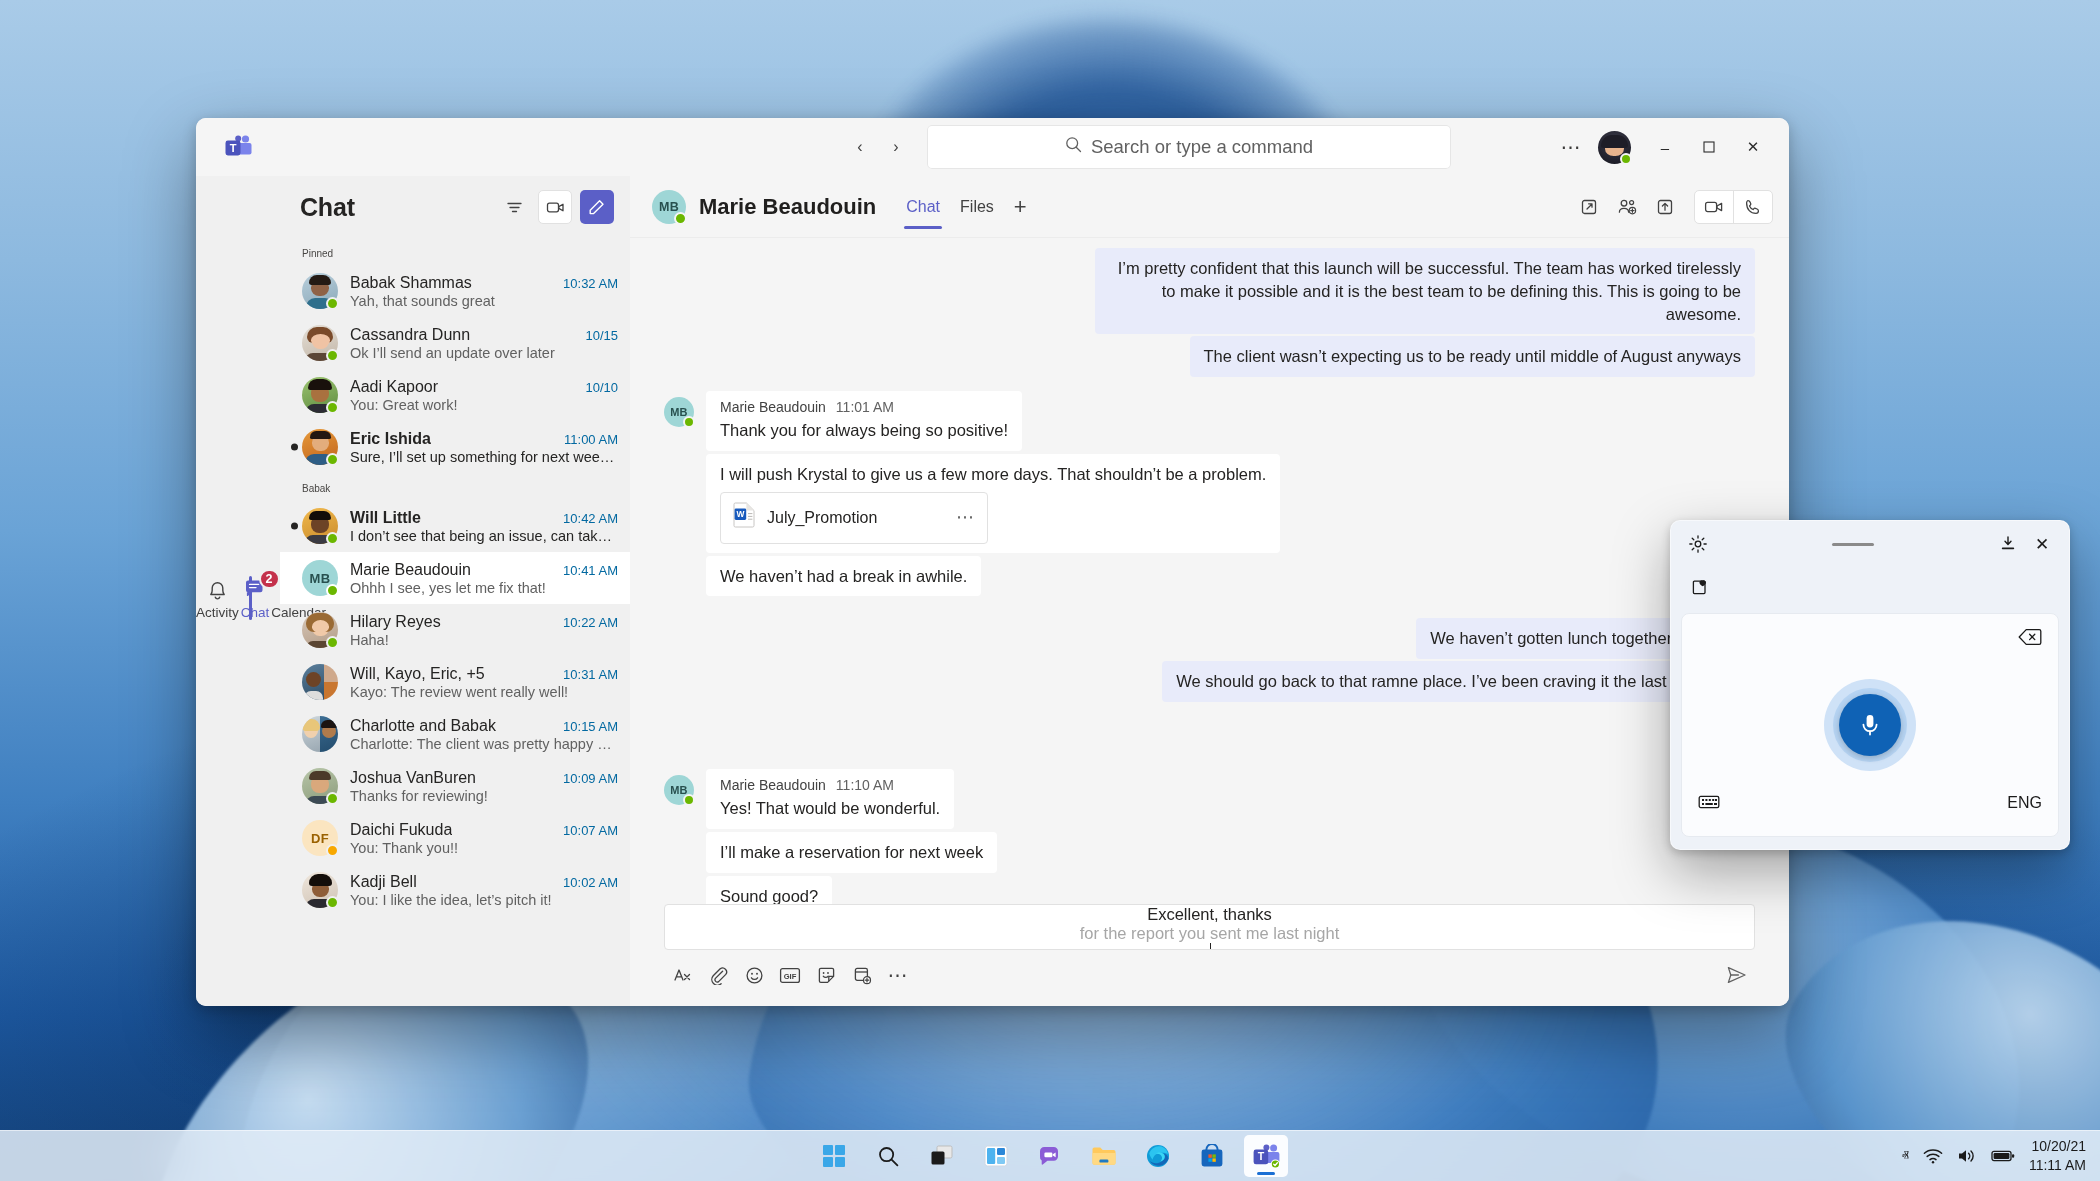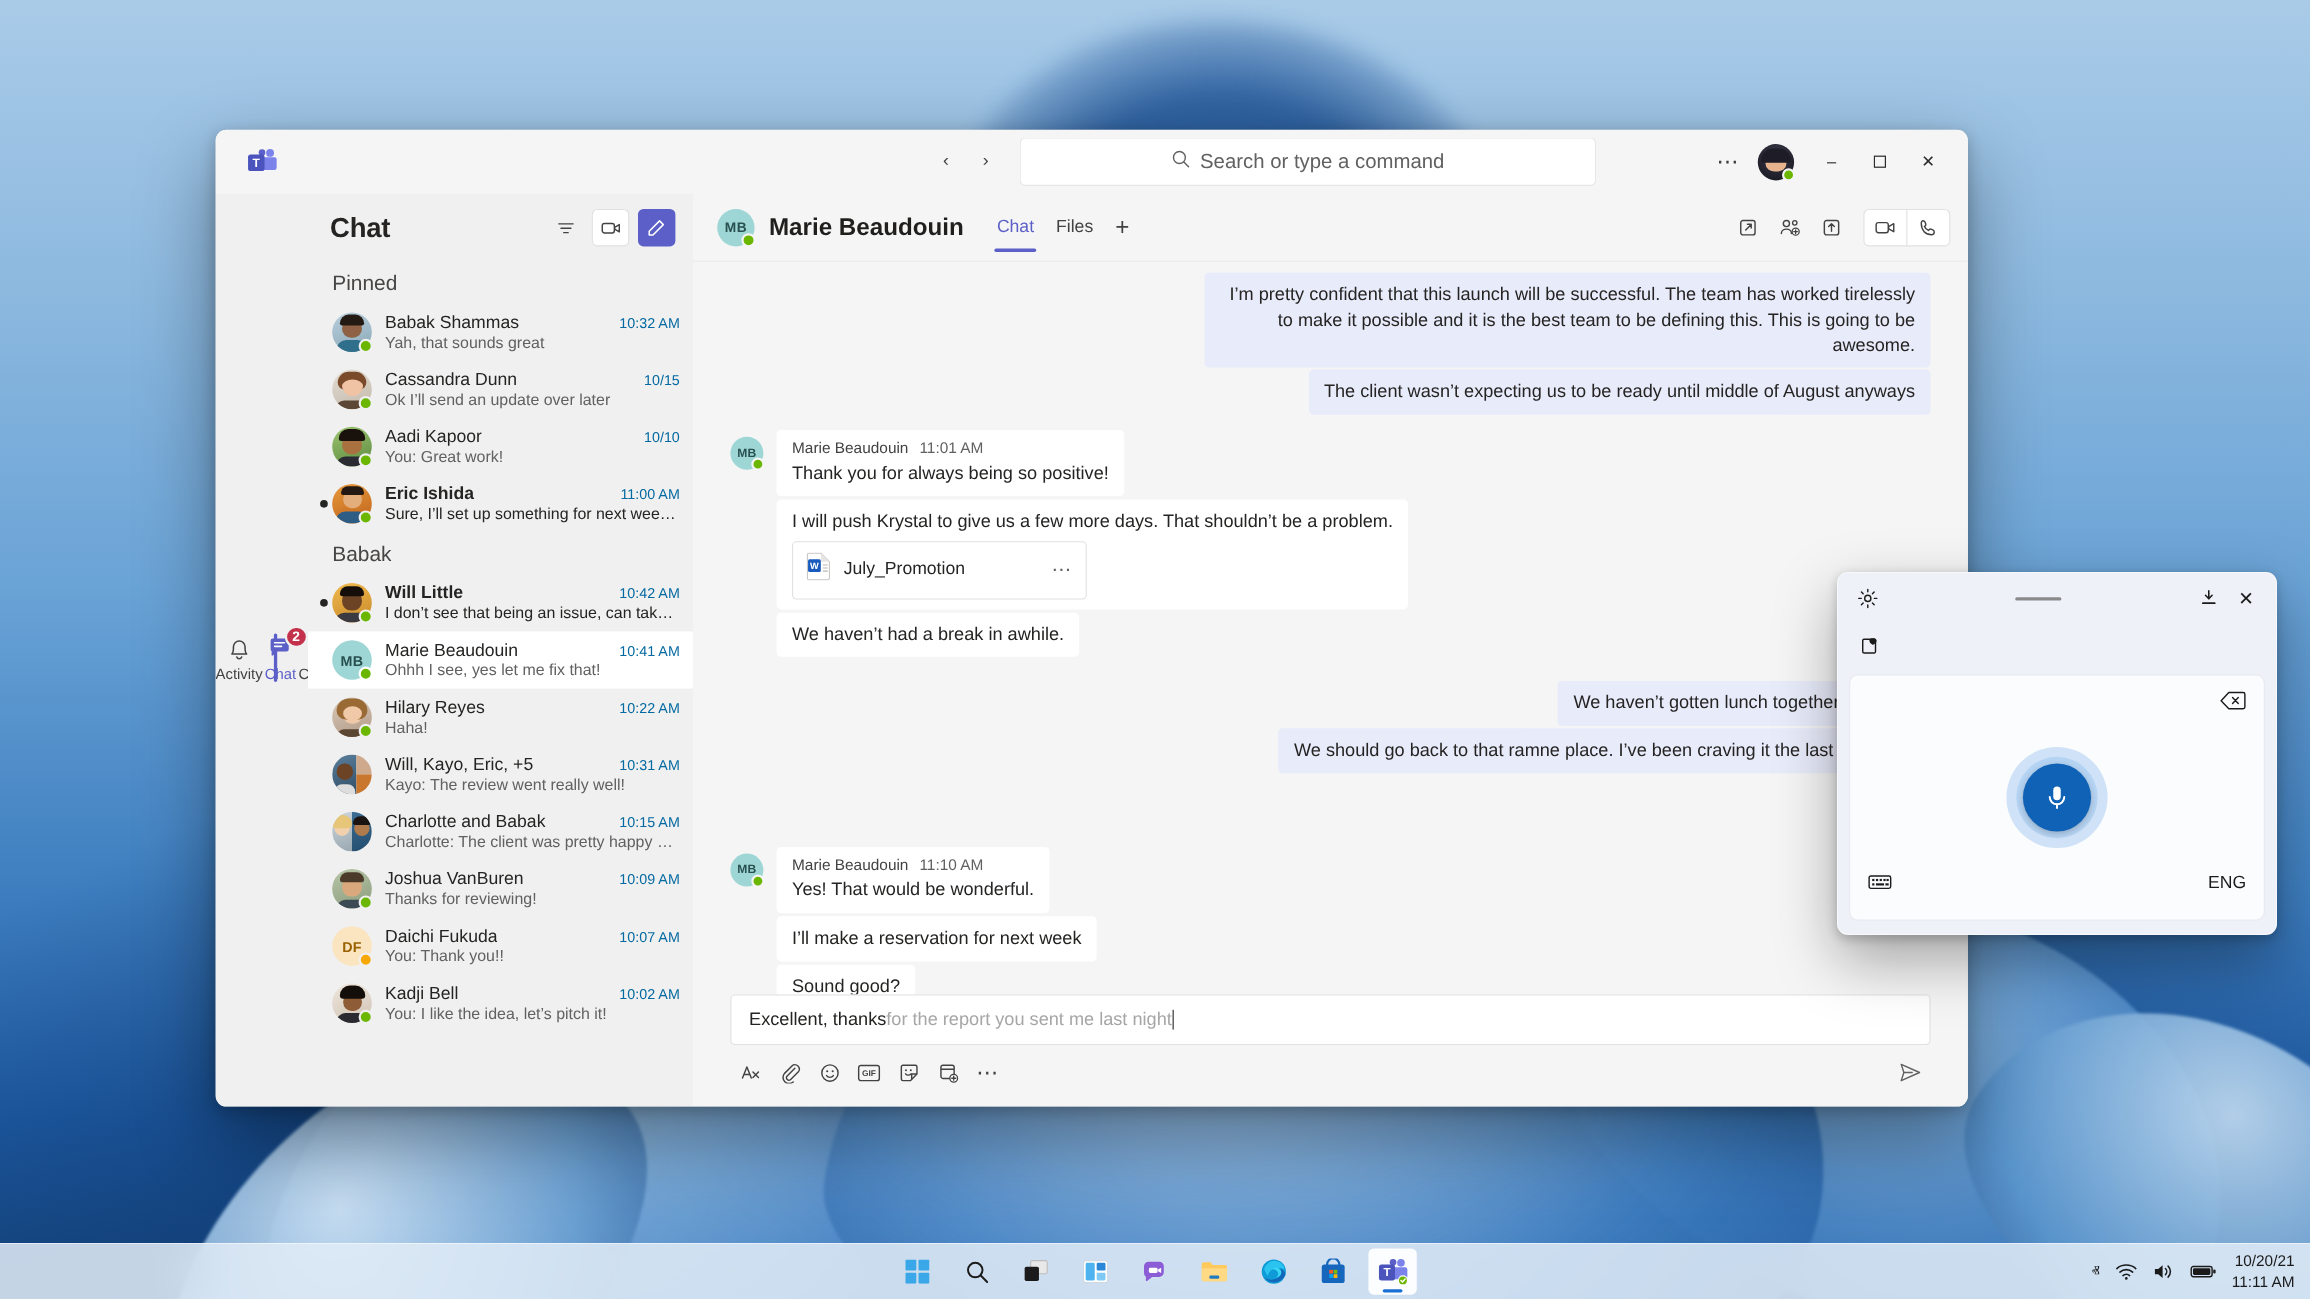--- a/index.html
+++ b/index.html
@@ -136,21 +136,21 @@
   
   .chatlist { width: 350px; background: #f0f0f0; flex: none; display:flex; flex-direction:column; }
   .cl-head { height: 62px; display:flex; align-items:center; padding: 0 16px 0 20px; flex:none; }
   .cl-title { font-size: 25px; font-weight: 700; color:#252423; letter-spacing:-.2px; }
   .cl-actions { margin-left:auto; display:flex; align-items:center; gap: 8px; }
   .cl-ico { width: 32px; height: 32px; display:flex; align-items:center; justify-content:center;
             color:#424242; cursor:pointer; border-radius:4px; }
   .cl-ico.boxed { background:#fff; border:1px solid #e1e1e1; border-radius:5px; width:34px; height:34px;}
   .cl-ico.accent { background:#5b5fc7; color:#fff; border-radius:5px; width:34px; height:34px; }
   .cl-scroll { flex:1; overflow:hidden; }
-  .cl-group { font-size: 19px; color:#484644; padding: 10px 0 6px 22px; }
+  .cl-group { font-size: 10px; color:#484644; padding: 10px 0 6px 22px; }
   .chat-row {
     display:flex; align-items:center; padding: 6px 12px 6px 22px; gap: 12px;
     cursor:pointer; position:relative; min-height: 52px;
   }
   .chat-row.selected { background:#fff; }
   .unread-dot { position:absolute; left:11px; top:50%; transform:translateY(-50%);
                 width:7px; height:7px; border-radius:50%; background:#252423; }
   .av { width: 36px; height:36px; border-radius:50%; flex:none; position:relative;
         display:flex; align-items:center; justify-content:center; overflow:visible; }
   .av .face { position:absolute; inset:0; border-radius:50%; overflow:hidden; }
@@ -209,21 +209,21 @@
     display:flex; align-items:center; gap: 12px; background:#fff; border:1px solid #e1e1e1;
     border-radius:4px; padding: 9px 12px; width: 268px; margin-top: 6px; cursor:pointer;
   }
   .file-name { font-size: 16px; color:#252423; flex:1; }
   .file-more { color:#616161; font-size: 18px; letter-spacing:1px; }
 
   
   .compose { flex:none; padding: 0 34px 16px 34px; }
   .compose-box {
     background:#fff; border:1px solid #e1e1e1; border-radius:4px; height: 46px;
-    display:flex; align-items:center; padding: 0 16px; font-size: 16.5px; cursor:text;
+    display:flex; align-items:center; padding: 0 16px; font-size: 16.5px; cursor:text;flex-direction:column;
   }
   .typed { color:#252423; }
   .suggest { color:#a6a6a6; }
   .caret { display:inline-block; width:1px; height:18px; background:#252423;
            margin-left:1px; vertical-align:-3px; }
   .compose-tools { display:flex; align-items:center; gap: 4px; padding: 10px 2px 0 2px; }
   .ct-ico { width: 32px; height: 30px; display:flex; align-items:center; justify-content:center;
             color:#424242; cursor:pointer; border-radius:4px; }
   .ct-send { margin-left:auto; color:#616161; }
 

